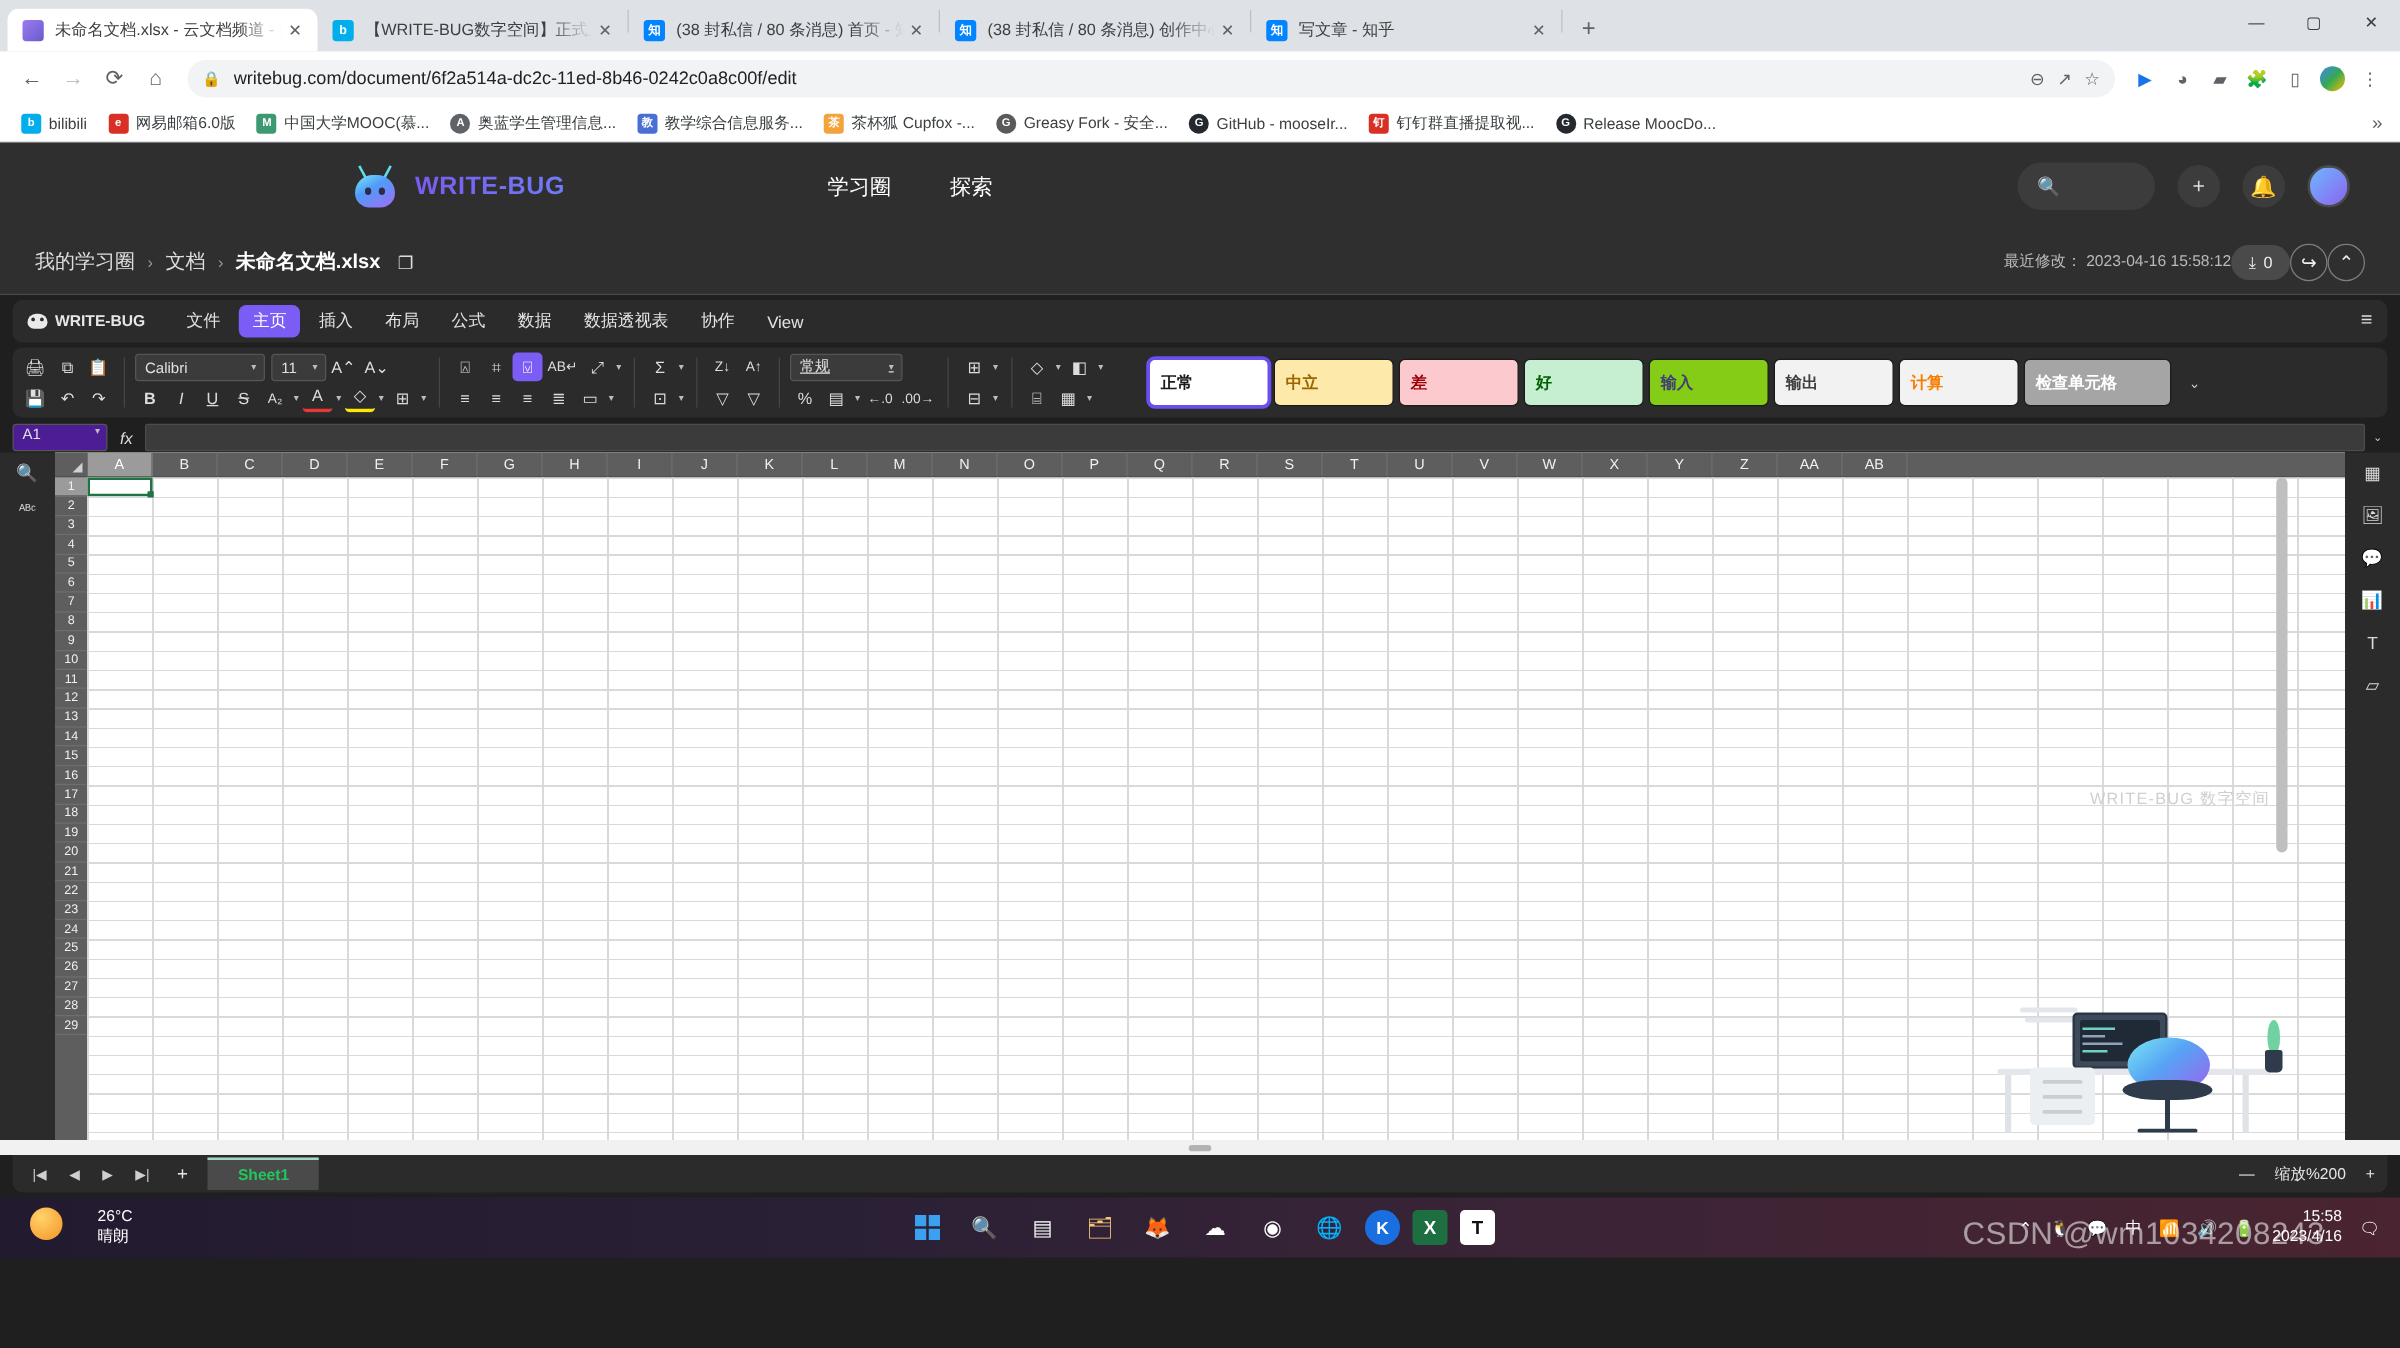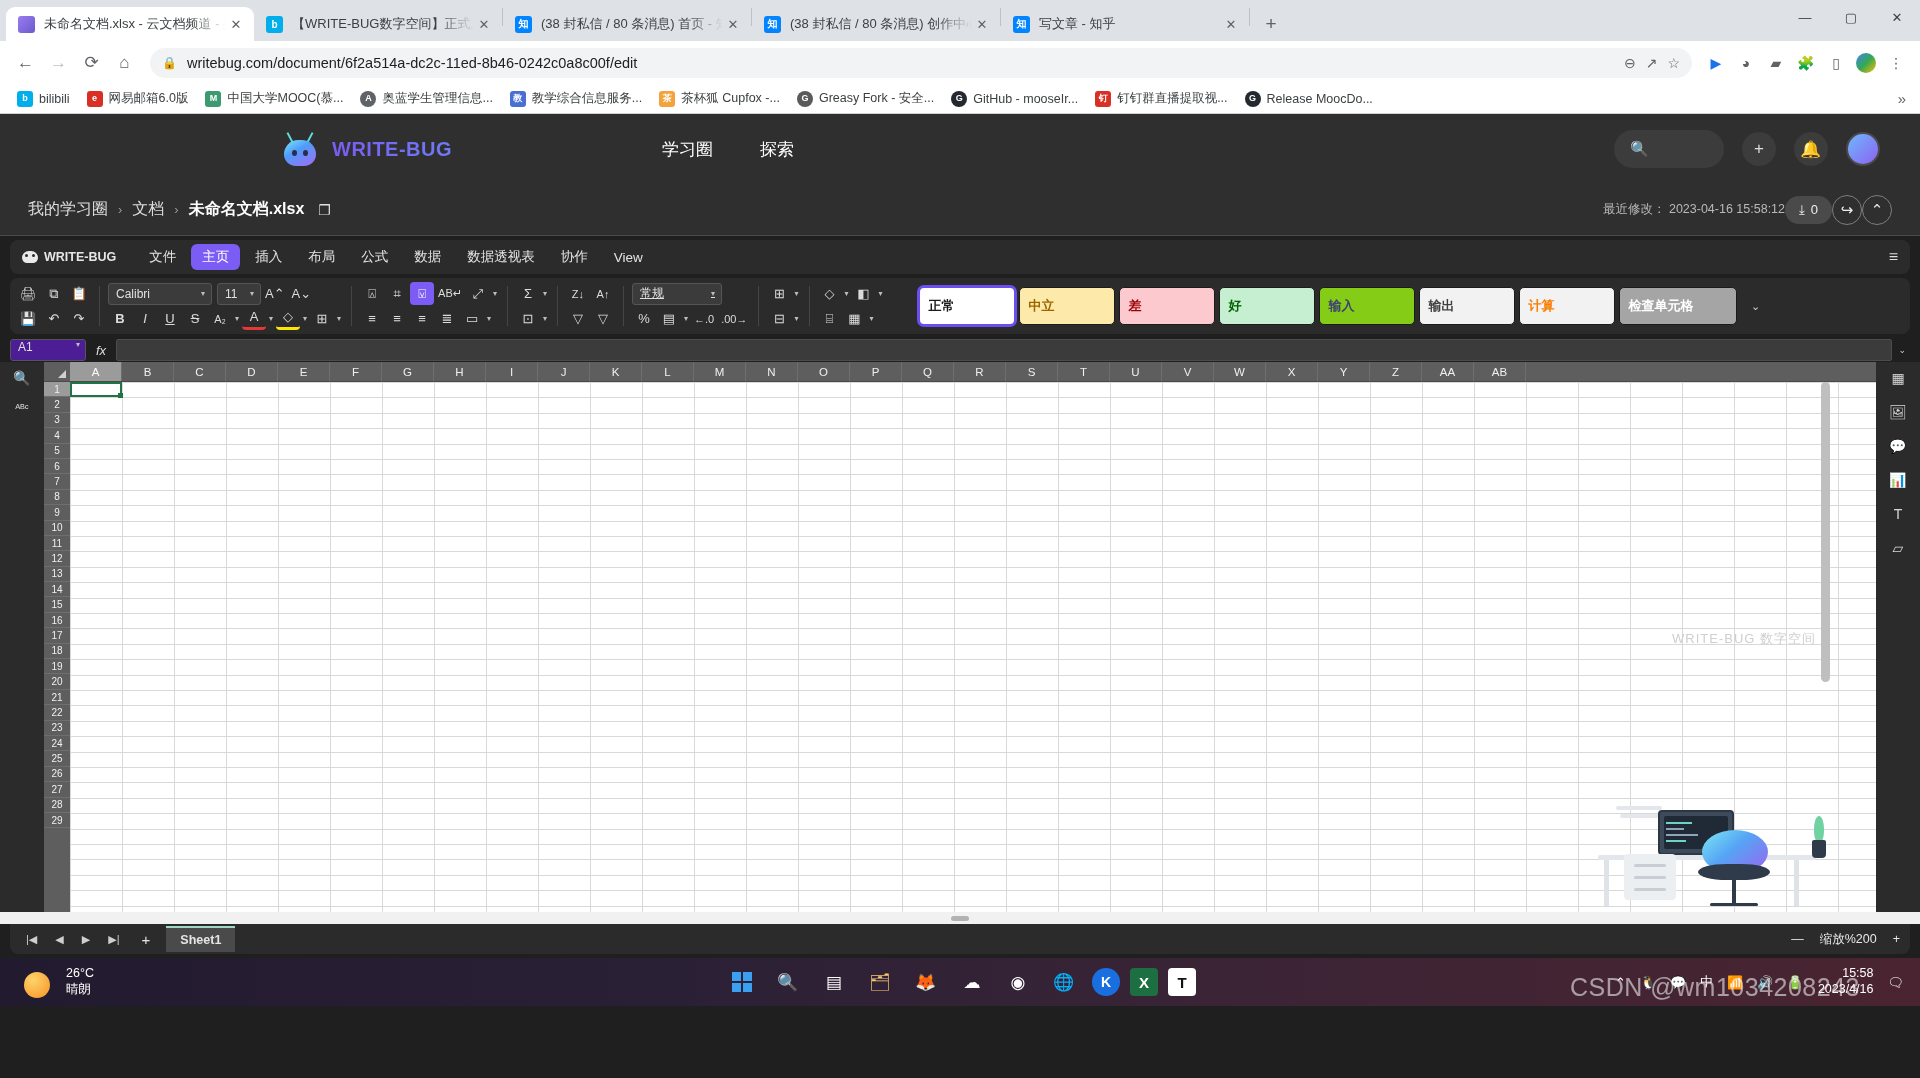--- a/index.html
+++ b/index.html
@@ -403,32 +403,32 @@
   .hscroll { width: 18px; height: 5px; background: #b2b2b2; border-radius: 3px; }
 
   .statusbar {
     height: 30px; background: #2b2b2b; margin: 0 10px 4px 10px;
     border-radius: 0 0 8px 8px;
     display: flex; align-items: center; padding: 0 10px; gap: 6px;
   }
   .sb-ic { color: #cfcfcf; font-size: 11px; padding: 0 6px; }
   .sb-plus { color: #e6e6e6; font-size: 15px; padding: 0 10px; }
   .sheet-tab {
-    padding: 5px 14px; background: #4a4a4a; color: #e5e5e5;
+    padding: 5px 24px; background: #4a4a4a; color: #22c55e;
     font-size: 12.5px; font-weight: bold; border-top: 2px solid #9fd8c6;
   }
   .zoom-ctl { margin-left: auto; display: flex; align-items: center; gap: 16px; color: #e6e6e6; font-size: 12.5px; }
 
   
   .taskbar {
     height: 48px; width: 1920px;
     background: linear-gradient(90deg,#221a2e 0%,#2a2036 35%,#3b2436 65%,#4a2430 100%);
     display: flex; align-items: center; position: relative;
   }
-  .weather { display: flex; align-items: flex-end; gap: 16px; margin-left: 24px; }
+  .weather { display: flex; align-items: flex-start; gap: 28px; margin-left: 24px; }
   .sun { width: 26px; height: 26px; border-radius: 50%; background: radial-gradient(circle at 35% 30%,#ffd36b,#f59324); }
   .weather-txt { color: #fff; font-size: 12.5px; line-height: 1.25; }
   .tb-center { position: absolute; left: 50%; transform: translateX(-50%); display: flex; align-items: center; gap: 10px; }
   .tb-app {
     width: 36px; height: 36px; border-radius: 6px;
     display: flex; align-items: center; justify-content: center;
     font-size: 17px; color: #fff;
   }
   .winlogo { width: 20px; height: 20px; display: grid; grid-template: 1fr 1fr / 1fr 1fr; gap: 2px; }
   .winlogo i { background: #3aa0ef; }

